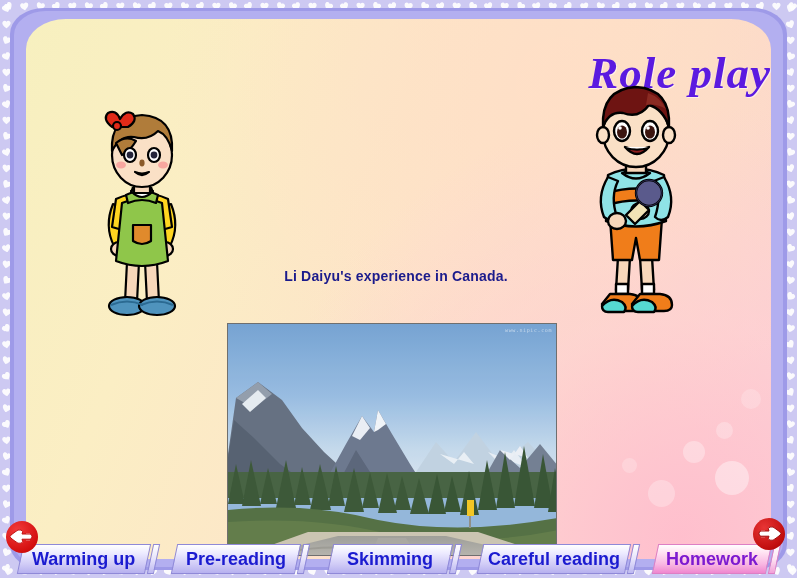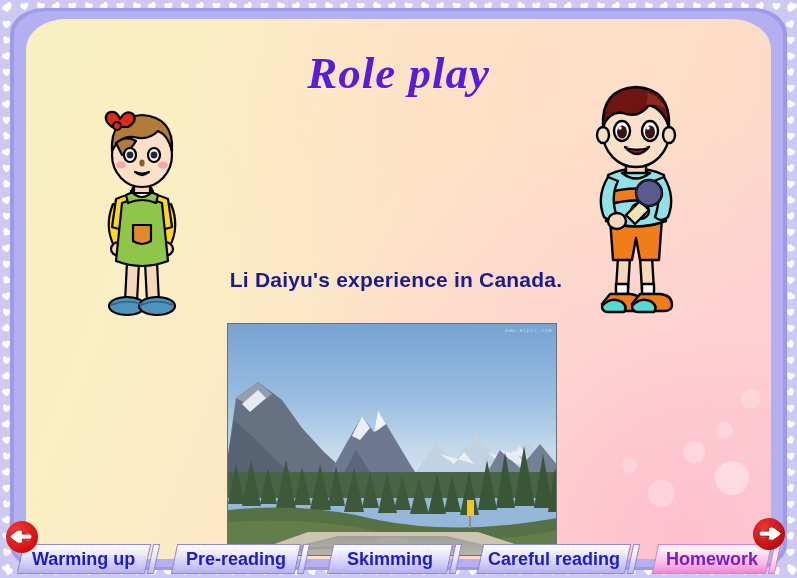--- a/index.html
+++ b/index.html
@@ -53,21 +53,21 @@
       radial-gradient(circle at 72% 12%, rgba(255,222,198,.85) 0%, rgba(255,232,210,0) 55%),
       linear-gradient(112deg, #f7f0bf 0%, #fbeec4 24%, #fde5c9 52%, #fbdcc8 72%, #fbd3cf 88%, #f9cdd3 100%);
   }
   
   .bokeh { position: absolute; border-radius: 50%; background: rgba(255,255,255,.40); }
 
   
   .title {
     position: absolute;
     left: 0; right: 0; top: 28px;
-    text-align: center;
+    text-align: right;
     font-family: "Liberation Serif", "DejaVu Serif", serif;
     font-style: italic;
     font-weight: bold;
     font-size: 45px;
     color: #5b1ae0;
     letter-spacing: 1px;
     text-shadow: 1px 1px 0 rgba(255,255,255,.55);
   }
 
   
@@ -83,21 +83,21 @@
     text-shadow: 1px 1px 0 rgba(255,255,255,.5);
   }
 
   
   .caption {
     position: absolute;
     left: 150px; top: 249px; width: 440px;
     text-align: center;
     font-family: "Liberation Sans", sans-serif;
     font-weight: bold;
-    font-size: 21px;
+    font-size: 14px;
     color: #1b1b8c;
     letter-spacing: .2px;
   }
 
   
   .photo-wrap {
     position: absolute;
     left: 201px; top: 304px;
     width: 330px; height: 233px;
     border: 1px solid #6f6f6f;

